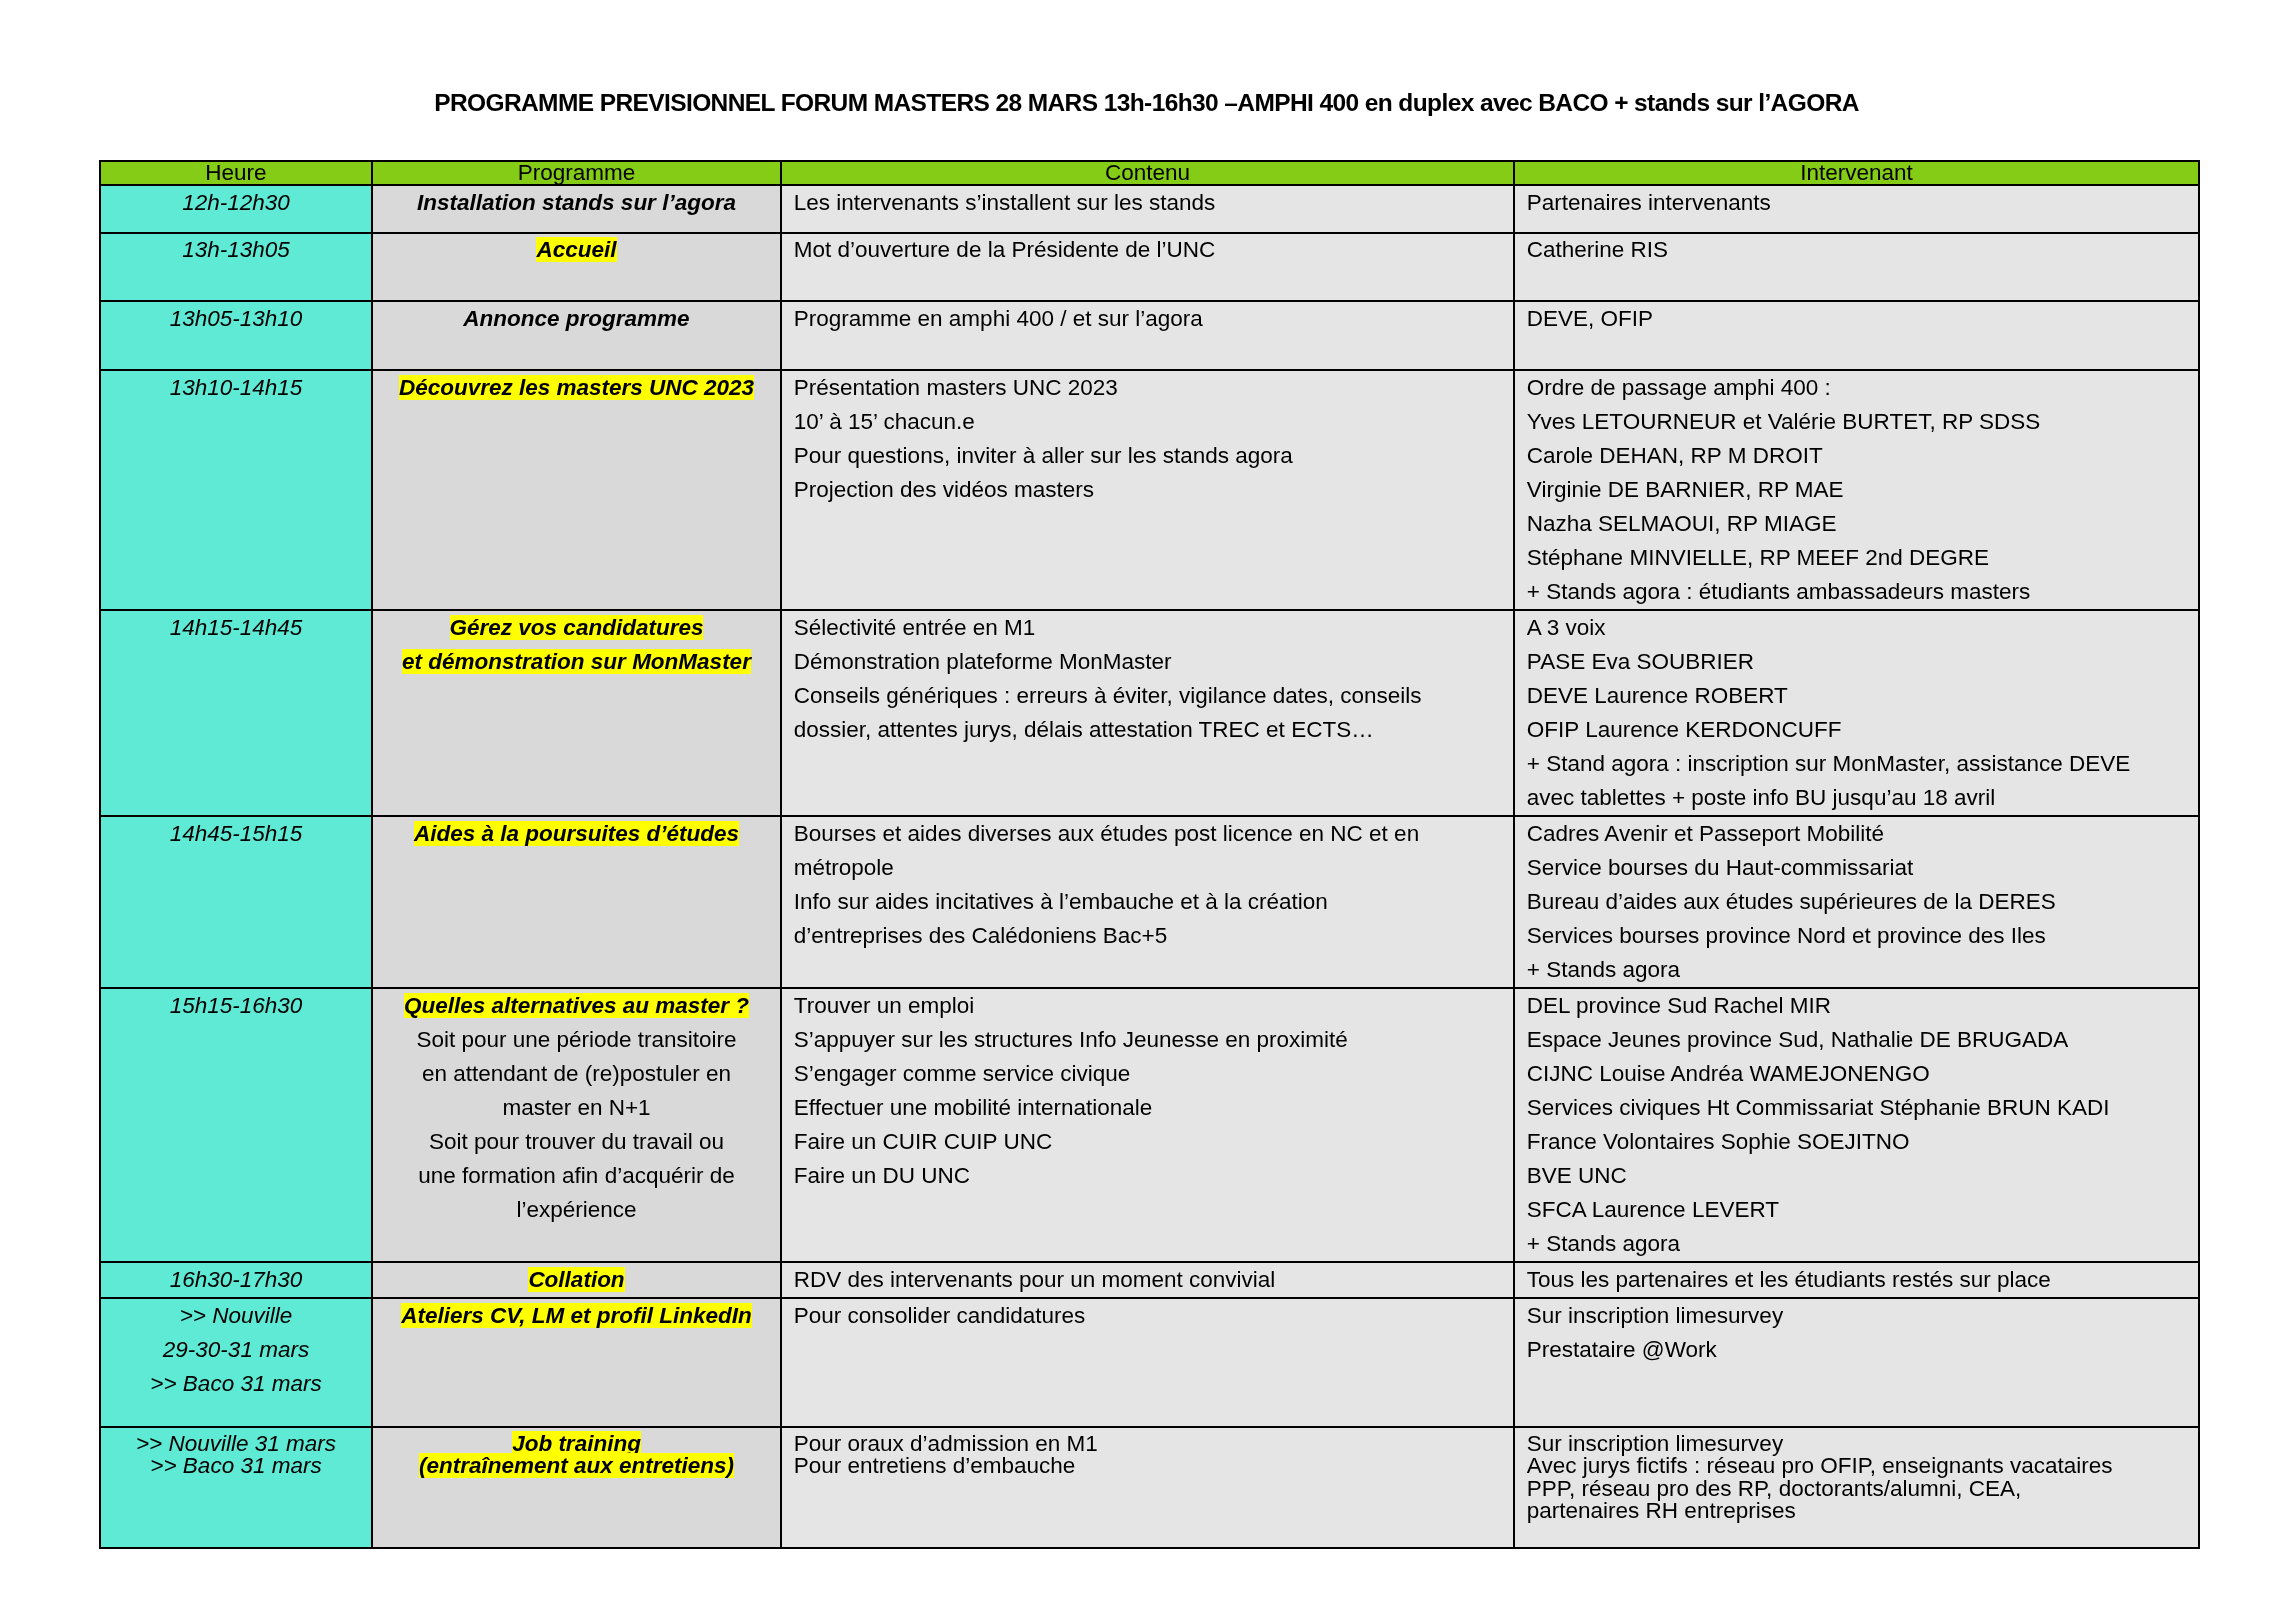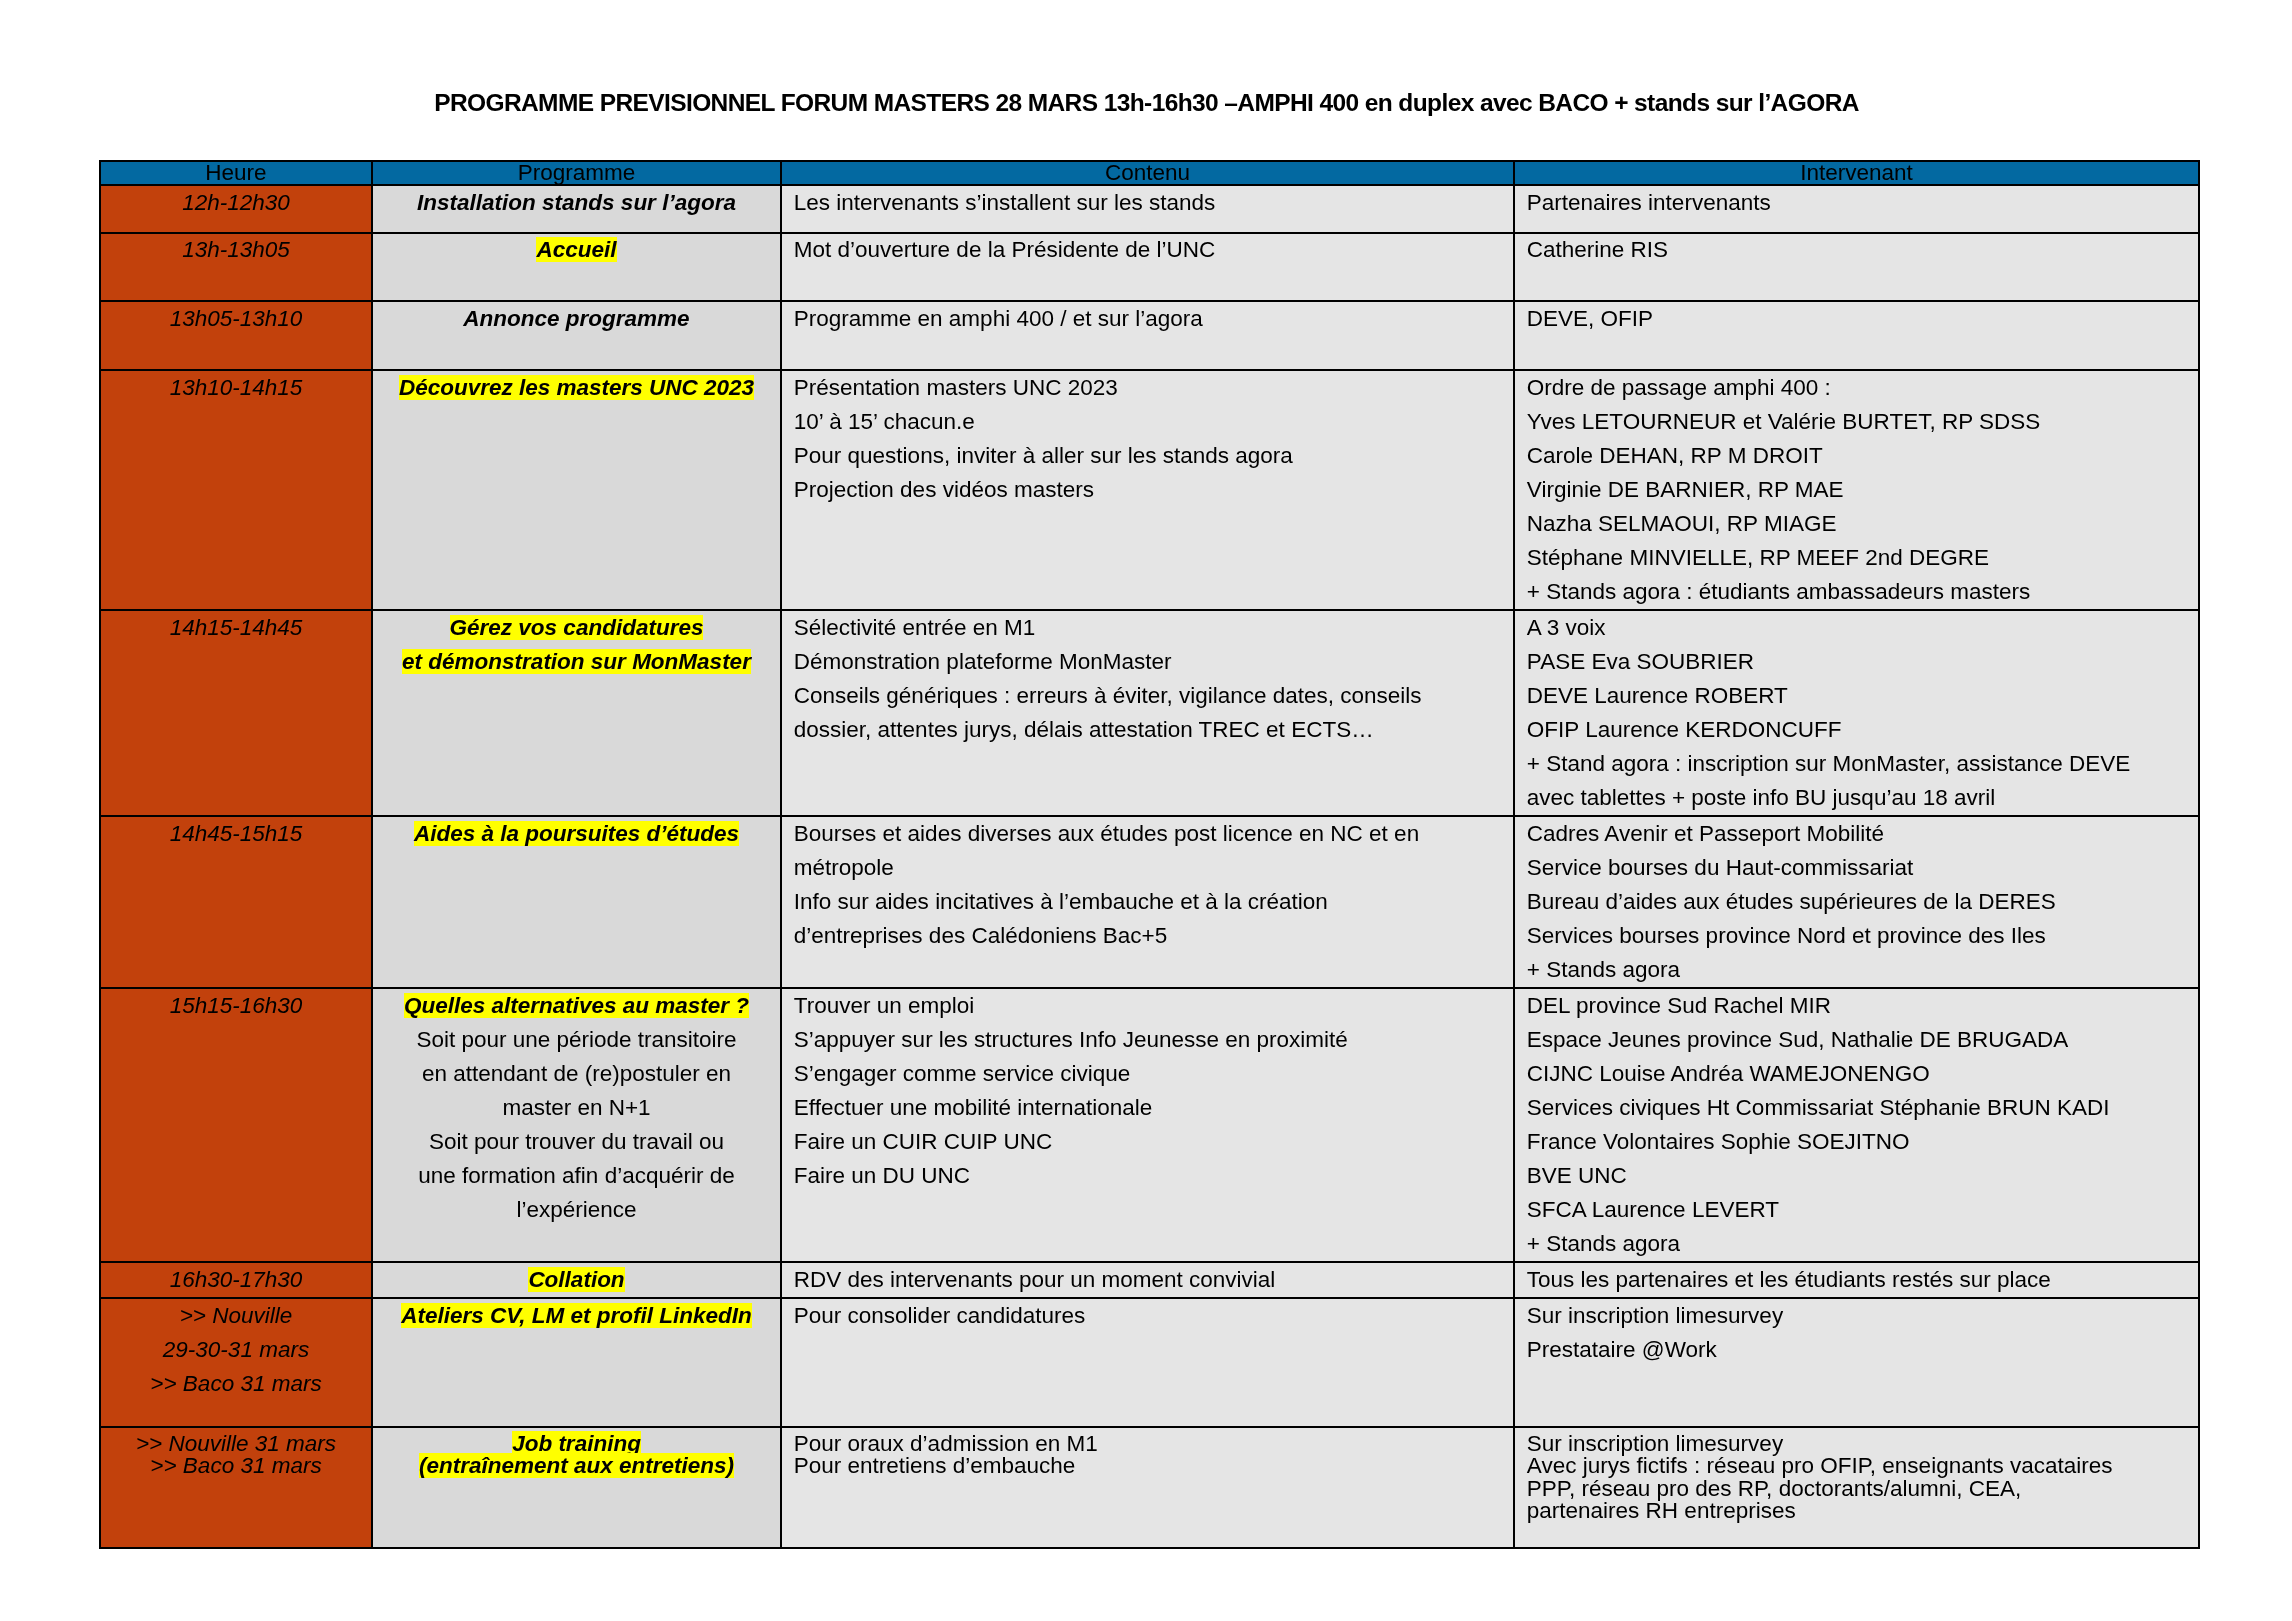--- a/index.html
+++ b/index.html
@@ -7,22 +7,22 @@
          font-family: "Liberation Sans", "DejaVu Sans", sans-serif; color: #000; }
   .title { position: absolute; left: 0; width: 2293px; top: 89px; text-align: center;
            font-weight: bold; font-size: 24.5px; letter-spacing: -0.6px; }
   table.prog { position: absolute; left: 99px; top: 160px; width: 2099px;
                border-collapse: collapse; table-layout: fixed; font-size: 22.5px; }
   table.prog col.c1 { width: 272px; }
   table.prog col.c2 { width: 409px; }
   table.prog col.c3 { width: 733px; }
   table.prog col.c4 { width: 685px; }
   table.prog th, table.prog td { border: 2.9px solid #000; vertical-align: top; padding: 0 11.8px; line-height: 34px; }
-  table.prog th { background: #0369a1; font-weight: normal; text-align: center; height: 21.6px; line-height: 21.6px; }
-  td.heure { background: #c2410c; text-align: center; font-style: italic; }
+  table.prog th { background: #84cc16; font-weight: normal; text-align: center; height: 21.6px; line-height: 21.6px; }
+  td.heure { background: #5eead4; text-align: center; font-style: italic; }
   td.programme { background: #d9d9d9; text-align: center; }
   td.contenu, td.intervenant { background: #e5e5e5; }
   .line { display: block; white-space: nowrap; }
   .prog-title { font-weight: bold; font-style: italic; }
   .hl { background: #ffff00; }
   tr.r1 td, tr.r9 td { line-height: 22.5px; padding-top: 5px; }
 </style>
 </head>
 <body>
 

